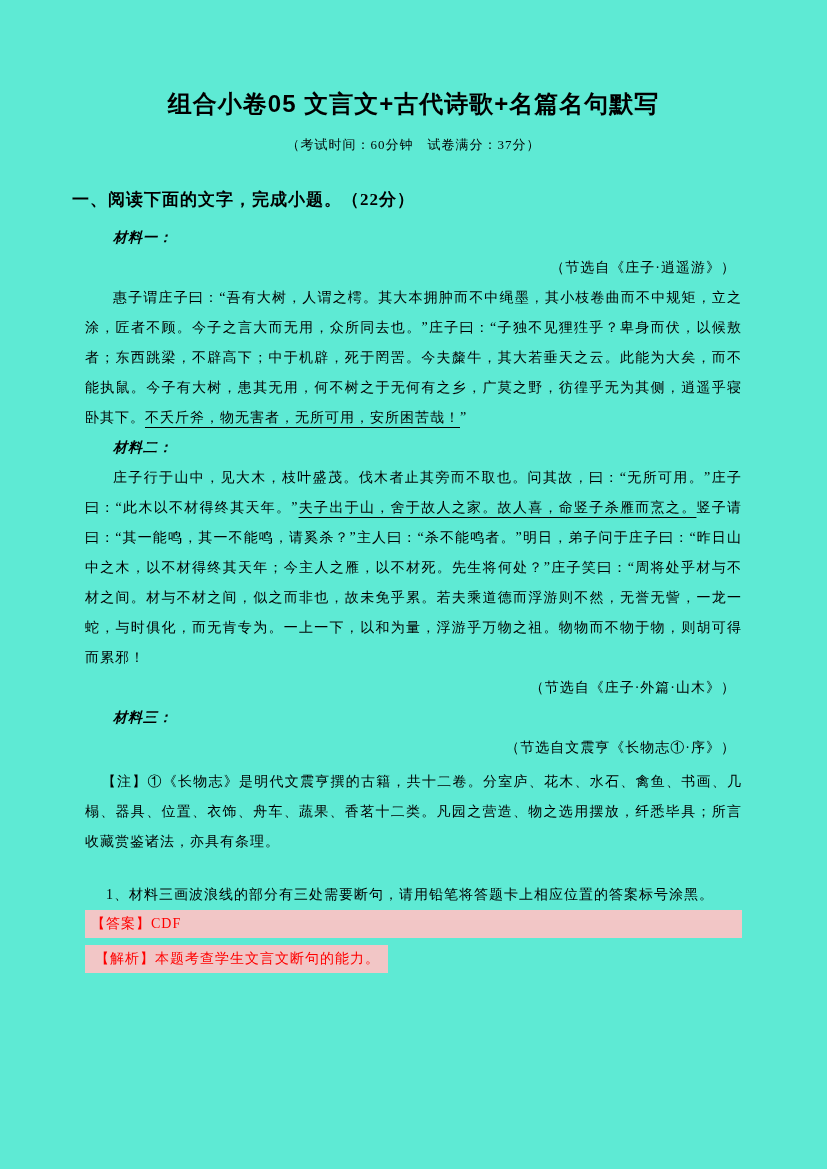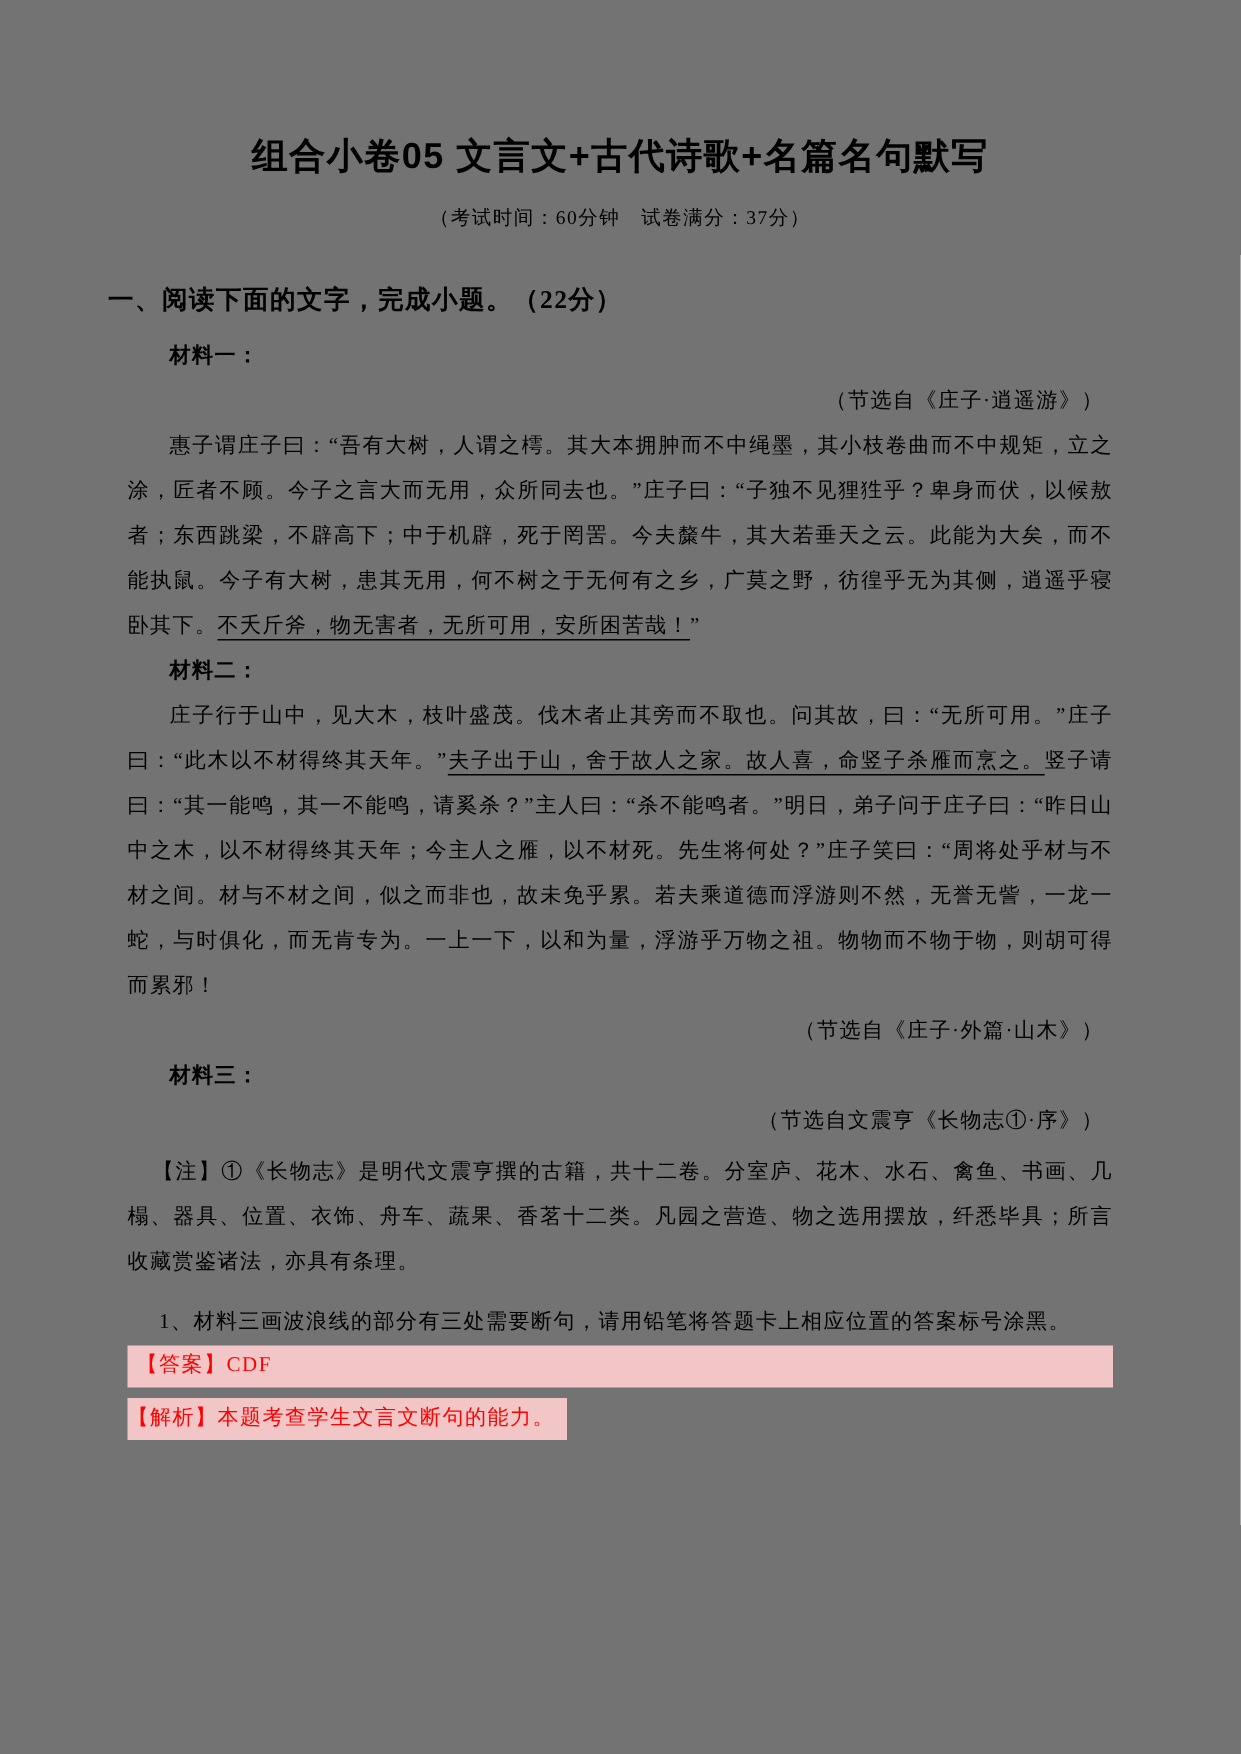--- a/index.html
+++ b/index.html
@@ -4,21 +4,21 @@
 <style>
   html, body {
     margin: 0;
     padding: 0;
     background: #ffffff;
   }
   .page {
     width: 827px;
     min-height: 1169px;
     margin: 0 auto;
-    background: #737373;
+    background: #5eead4;
     box-sizing: border-box;
     padding: 88px 85px 40px 85px;
     font-family: "Liberation Serif", "DejaVu Serif", serif;
     color: #000000;
   }
   .title {
     font-family: "Liberation Sans", "DejaVu Sans", sans-serif;
     font-size: 24px;
     font-weight: bold;
     text-align: center;
@@ -38,42 +38,42 @@
     margin: 0 0 12px -13px;
   }
   .para {
     font-size: 14px;
     line-height: 30px;
     margin: 0;
     letter-spacing: 1px;
     text-align: justify;
   }
   .indent2 { text-indent: 2em; }
-  .material-label { font-weight: bold; }
+  .material-label { font-weight: bold; font-style: italic; }
   .source {
     text-align: right;
     padding-right: 6px;
   }
   .u-line {
     text-decoration: underline;
     text-underline-offset: 5px;
     text-decoration-thickness: 1px;
   }
   .u-wavy {
     text-decoration: underline wavy #000000;
     text-underline-offset: 4px;
     text-decoration-thickness: 1px;
   }
   .note {
     text-indent: 1.2em;
     margin-top: 4px;
   }
   .question {
     text-indent: 1.5em;
-    margin-top: 10px;
+    margin-top: 23px;
   }
   .option-line {
     text-indent: 2em;
     margin-top: 4px;
   }
   .answer-bar {
     background: #f2c6c6;
     color: #fe0000;
     font-size: 14px;
     line-height: 24px;
@@ -81,21 +81,21 @@
     padding: 2px 6px;
   }
   .analysis-row { margin-top: 7px; }
   .analysis-bar {
     display: inline-block;
     background: #f2c6c6;
     color: #fe0000;
     font-size: 14px;
     line-height: 24px;
     letter-spacing: 1px;
-    padding: 2px 8px 2px 0;
+    padding: 2px 8px 2px 10px;
   }
 </style>
 </head>
 <body>
 
 <div class="page">
 
   <h1 class="title">组合小卷05 文言文+古代诗歌+名篇名句默写</h1>
 
   <p class="subtitle">（考试时间：60分钟　试卷满分：37分）</p>

